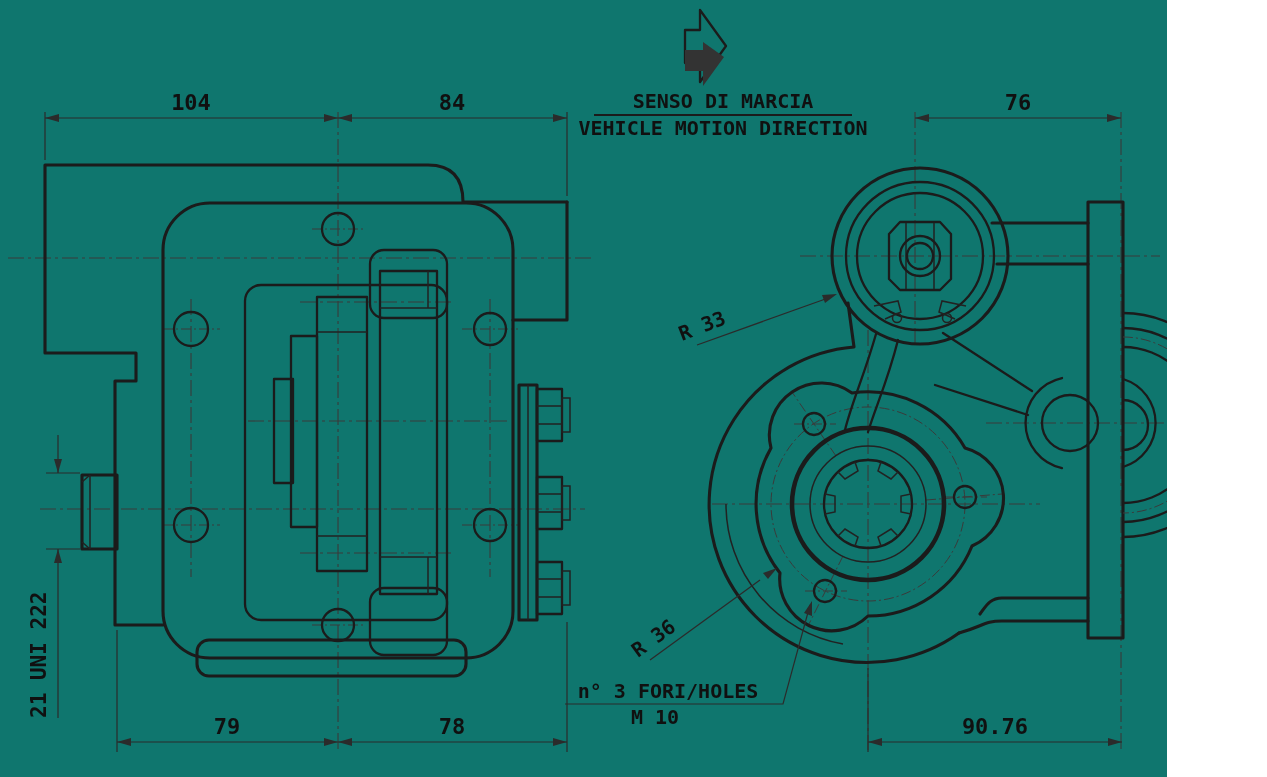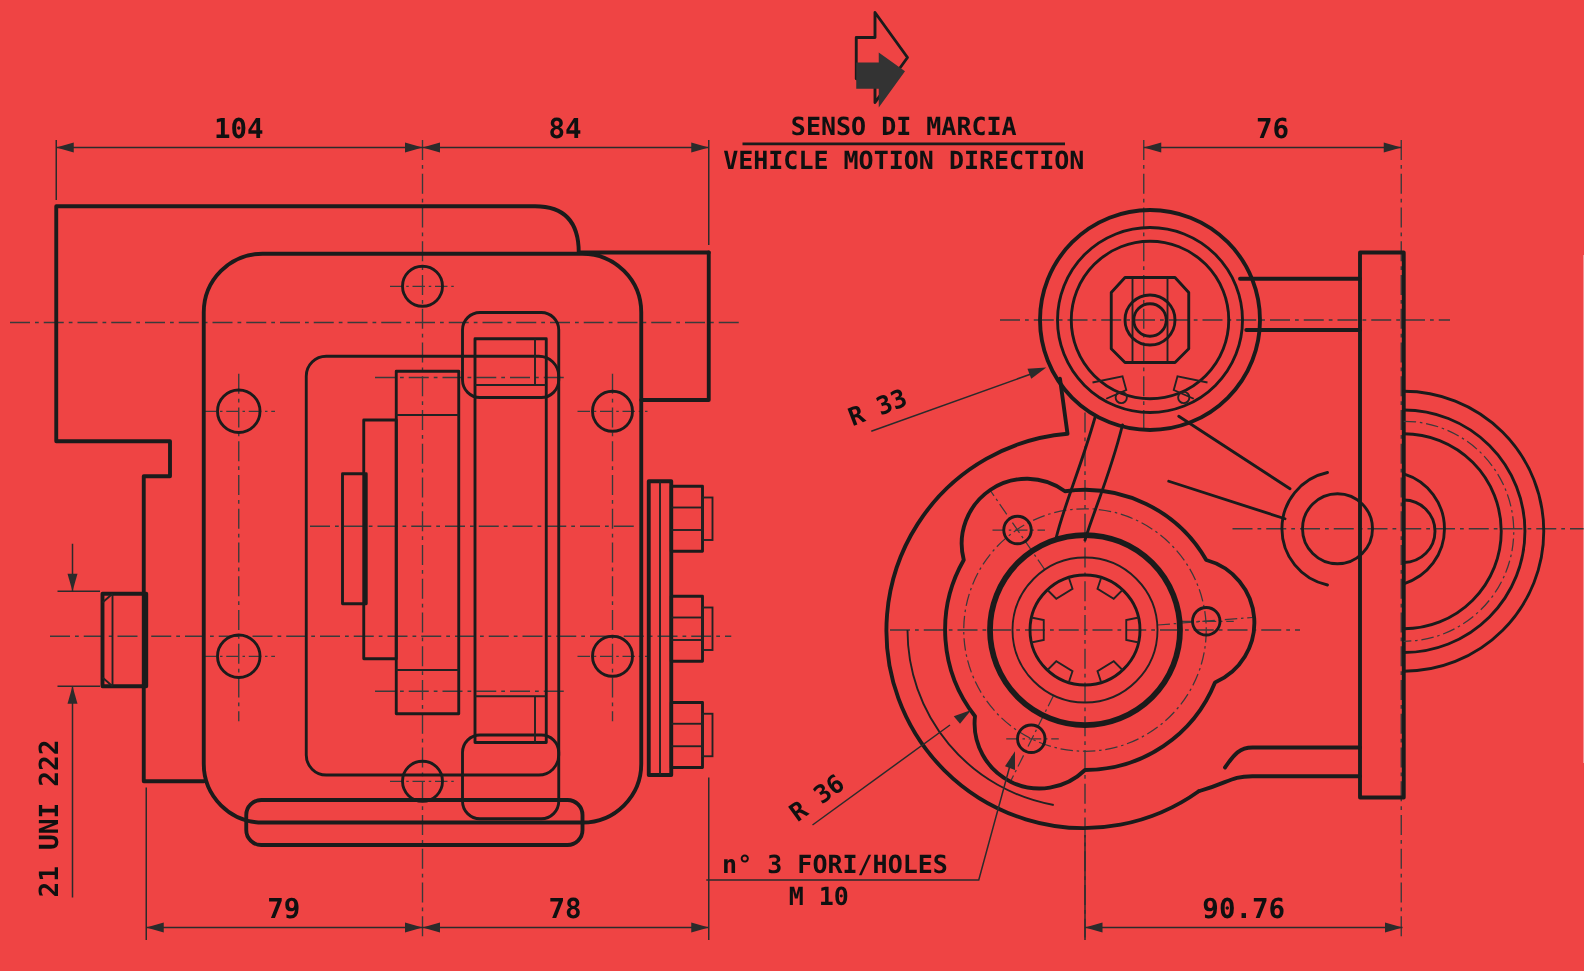--- a/index.html
+++ b/index.html
@@ -1,16 +1,16 @@
 <!DOCTYPE html>
 <html><head>
 <meta charset="utf-8">
 <style>
   html,body{margin:0;padding:0;background:#fff;}
-  .stage{position:relative;width:1267px;height:777px;background:#ef4444;overflow:hidden;
+  .stage{position:relative;width:1167px;height:777px;background:#0f766e;overflow:hidden;
          font-family:"DejaVu Sans Mono", monospace;}
   svg{position:absolute;left:0;top:0;}
   .heavy{stroke:#1b1b1b;stroke-width:3.1;fill:none;stroke-linecap:round;stroke-linejoin:round;}
   .xheavy{stroke:#1b1b1b;stroke-width:4.6;fill:none;}
   .med{stroke:#1b1b1b;stroke-width:2.3;fill:none;stroke-linecap:round;stroke-linejoin:round;}
   .light{stroke:#222;stroke-width:1.5;fill:none;}
   .cl{stroke:#3a3a3a;stroke-width:1.1;fill:none;stroke-dasharray:16 4 3 4;}
   .clth{stroke:#3a3a3a;stroke-width:1;fill:none;stroke-dasharray:10 3 2 3;}
   .dim{stroke:#2b2b2b;stroke-width:1.2;fill:none;}
   .arr{fill:#2b2b2b;stroke:none;}

